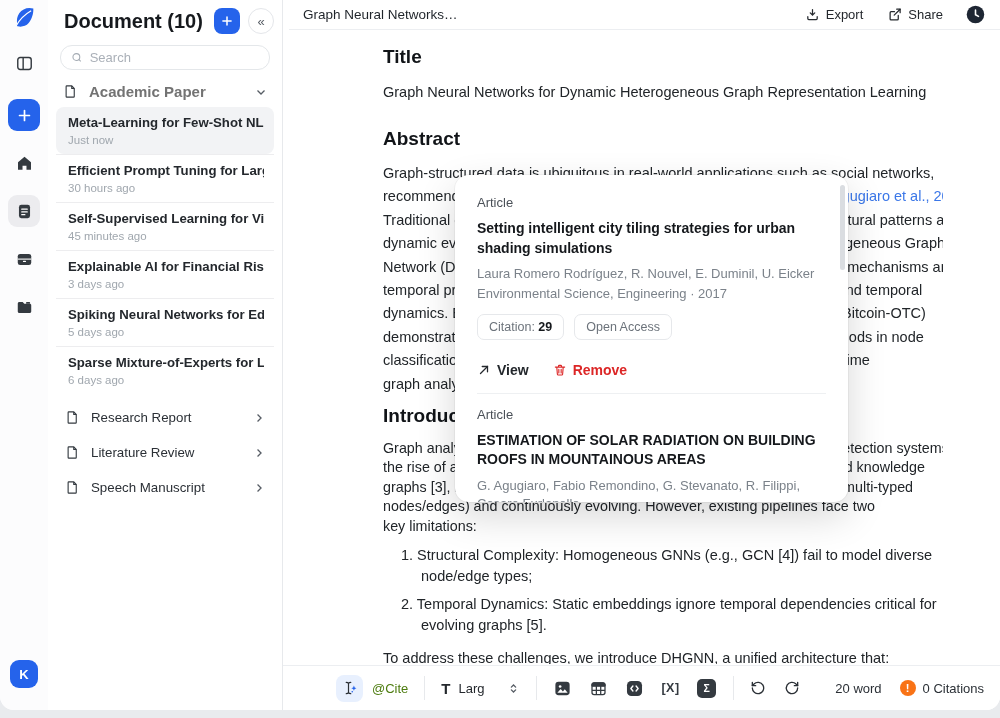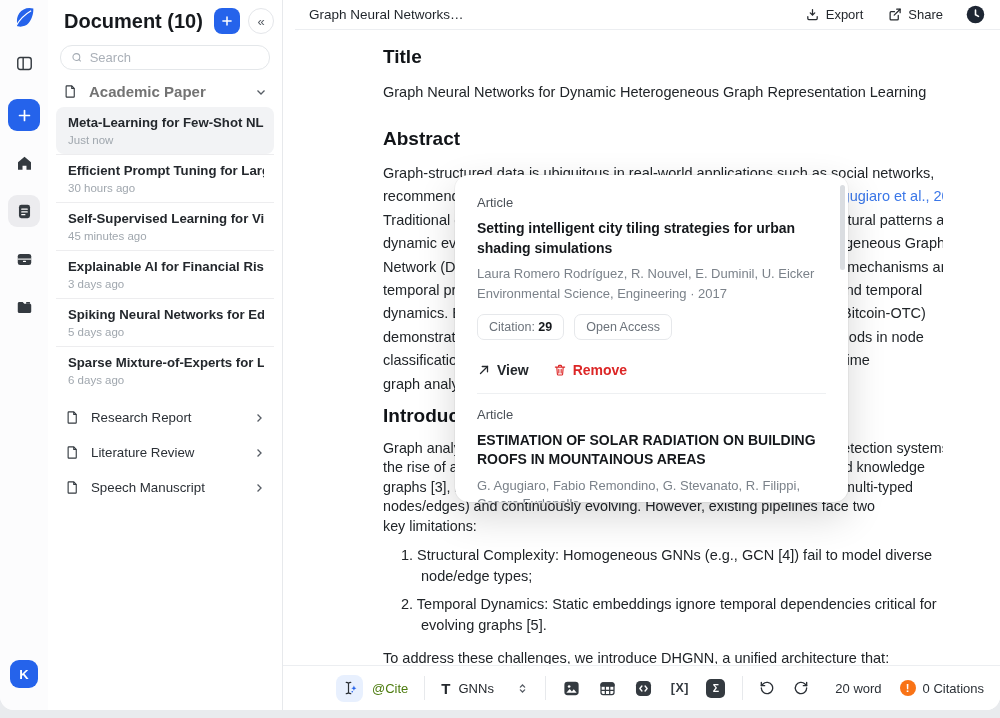--- a/index.html
+++ b/index.html
@@ -36,21 +36,21 @@
   .doc-item.selected { background:#f2f3f5; border-radius:8px; }
   .doc-item + .doc-item:not(.selected) { border-top:1px solid #ededef; }
   .doc-item .dtitle { font-size:13.2px; font-weight:bold; color:#24282d; white-space:nowrap; overflow:hidden; }
   .doc-item .dtime { font-size:11.5px; color:#a0a7ae; margin-top:4px; }
   .sb-folders { margin-top:6px; }
   .sb-folders .folder-row { padding:10px 16px 10px 17px; }
   .sb-folders .flabel { font-weight:normal; font-size:13.3px; color:#2b3036; }
 
   
   .main { position:absolute; left:283px; top:0; right:0; bottom:0; background:#fff; }
-  .topbar { position:absolute; left:12px; right:0; top:0; height:30px; border-bottom:1px solid #eceef1; display:flex; align-items:center; padding:0 14px; background:#fff; }
+  .topbar { position:absolute; left:6px; right:0; top:0; height:30px; border-bottom:1px solid #eceef1; display:flex; align-items:center; padding:0 14px; background:#fff; }
   .tb-title { font-size:13.5px; color:#1f242a; flex:1; }
   .tb-btn { display:flex; align-items:center; gap:6px; font-size:13px; color:#24282d; cursor:pointer; margin-left:24px; }
   .tb-btn svg { width:15px; height:15px; }
   .tb-clock { margin-left:22px; width:21px; height:21px; cursor:pointer; }
 
   
   .content { position:absolute; left:100px; top:30px; width:560px; bottom:46px; overflow:hidden; font-size:14.5px; color:#212529; }
   .h2 { font-size:19px; font-weight:bold; color:#111418; }
   .h-title { margin-top:16px; }
   .doc-line { white-space:nowrap; }
@@ -335,21 +335,21 @@
         <svg viewBox="0 0 24 24">
           <path d="M7 4.5c1.5 0 2.5.5 3 1.3.5-.8 1.5-1.3 3-1.3M10 5.8v12.4M7 19.5c1.5 0 2.5-.5 3-1.3.5.8 1.5 1.3 3 1.3" fill="none" stroke="#2b3036" stroke-width="1.6" stroke-linecap="round"></path>
           <path d="M17.2 8.8l1 2.4 2.4 1-2.4 1-1 2.4-1-2.4-2.4-1 2.4-1z" fill="#2563eb"></path>
           <circle cx="15" cy="17" r="1.1" fill="#2563eb"></circle>
         </svg>
       </div>
       <span class="ft-label">@Cite</span>
       <div class="ft-sep"></div>
       <div class="ft-text">
         <span class="tglyph">T</span>
-        <span class="tlabel">GNNs</span>
+        <span class="tlabel">Larg</span>
         <svg viewBox="0 0 24 24" fill="none" stroke="currentColor" stroke-width="2.4" stroke-linecap="round">
             <path d="M8 9.5l4-4 4 4M8 14.5l4 4 4-4"></path>
           </svg>
       </div>
       <div class="ft-sep"></div>
       <div class="ft-icons">
         <div class="ft-ic">
           <svg viewBox="0 0 24 24">
               <rect x="3" y="3.5" width="18" height="17" rx="4" fill="#343a40"></rect>
               <circle cx="9" cy="9.5" r="1.7" fill="#fff"></circle>

